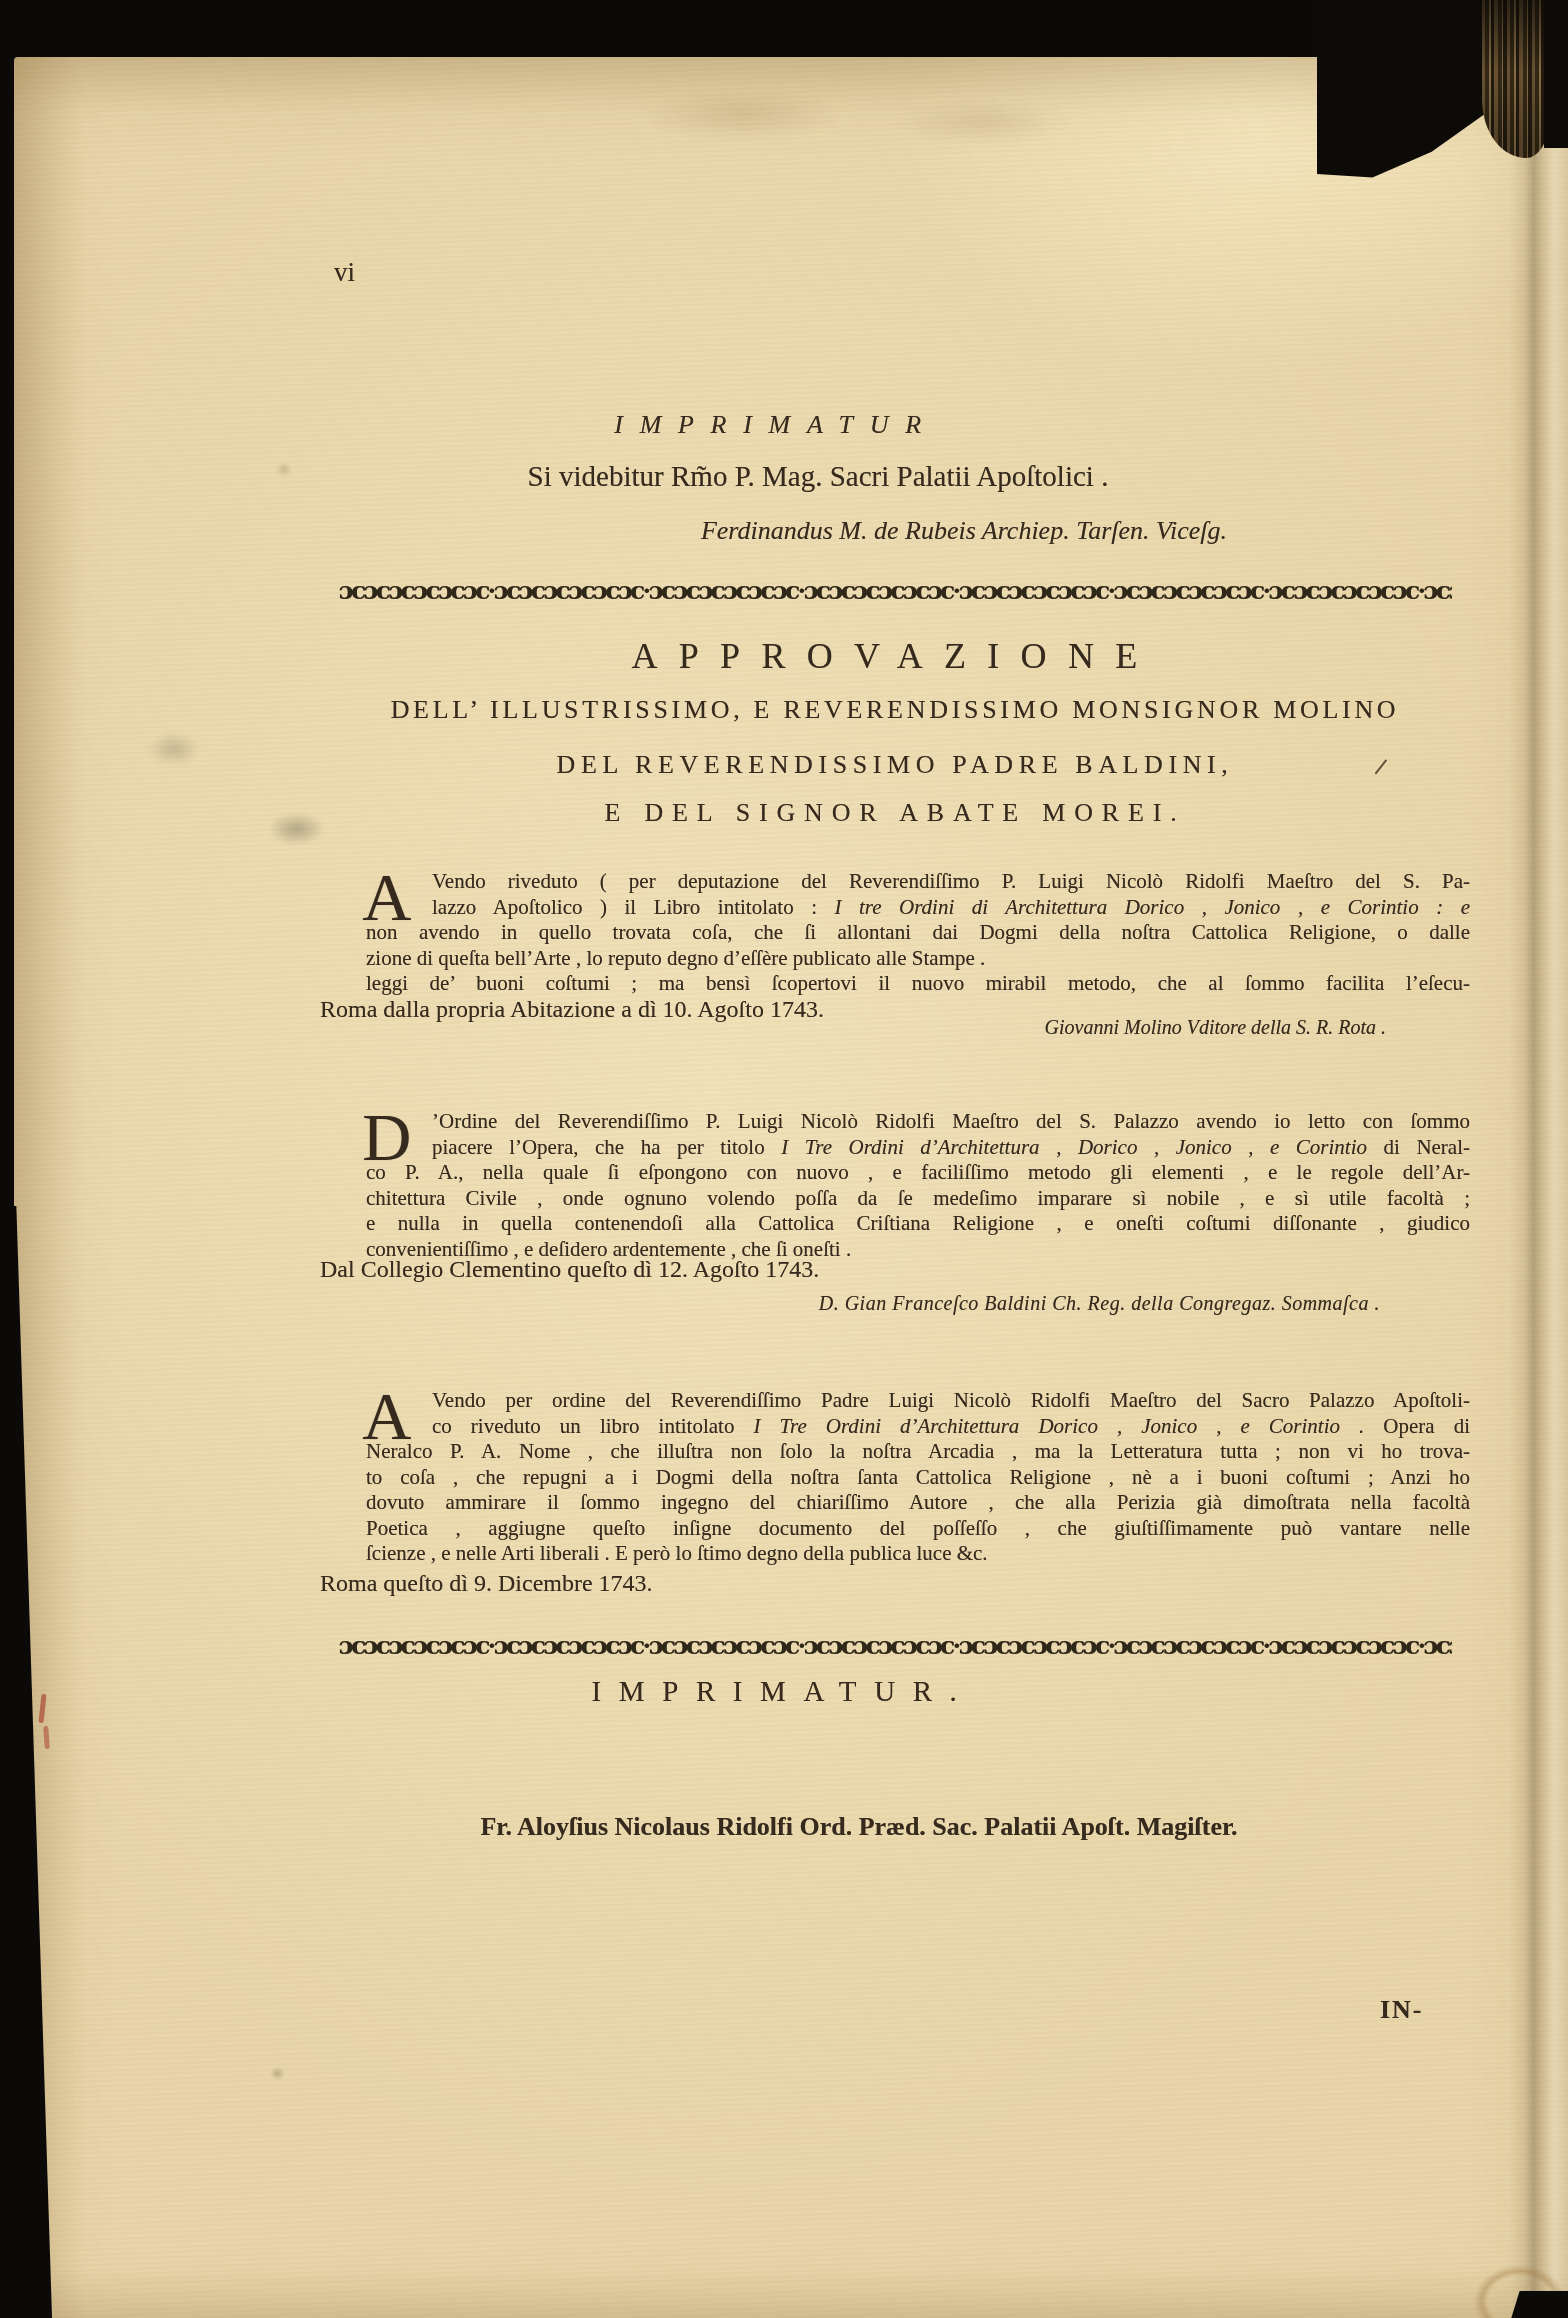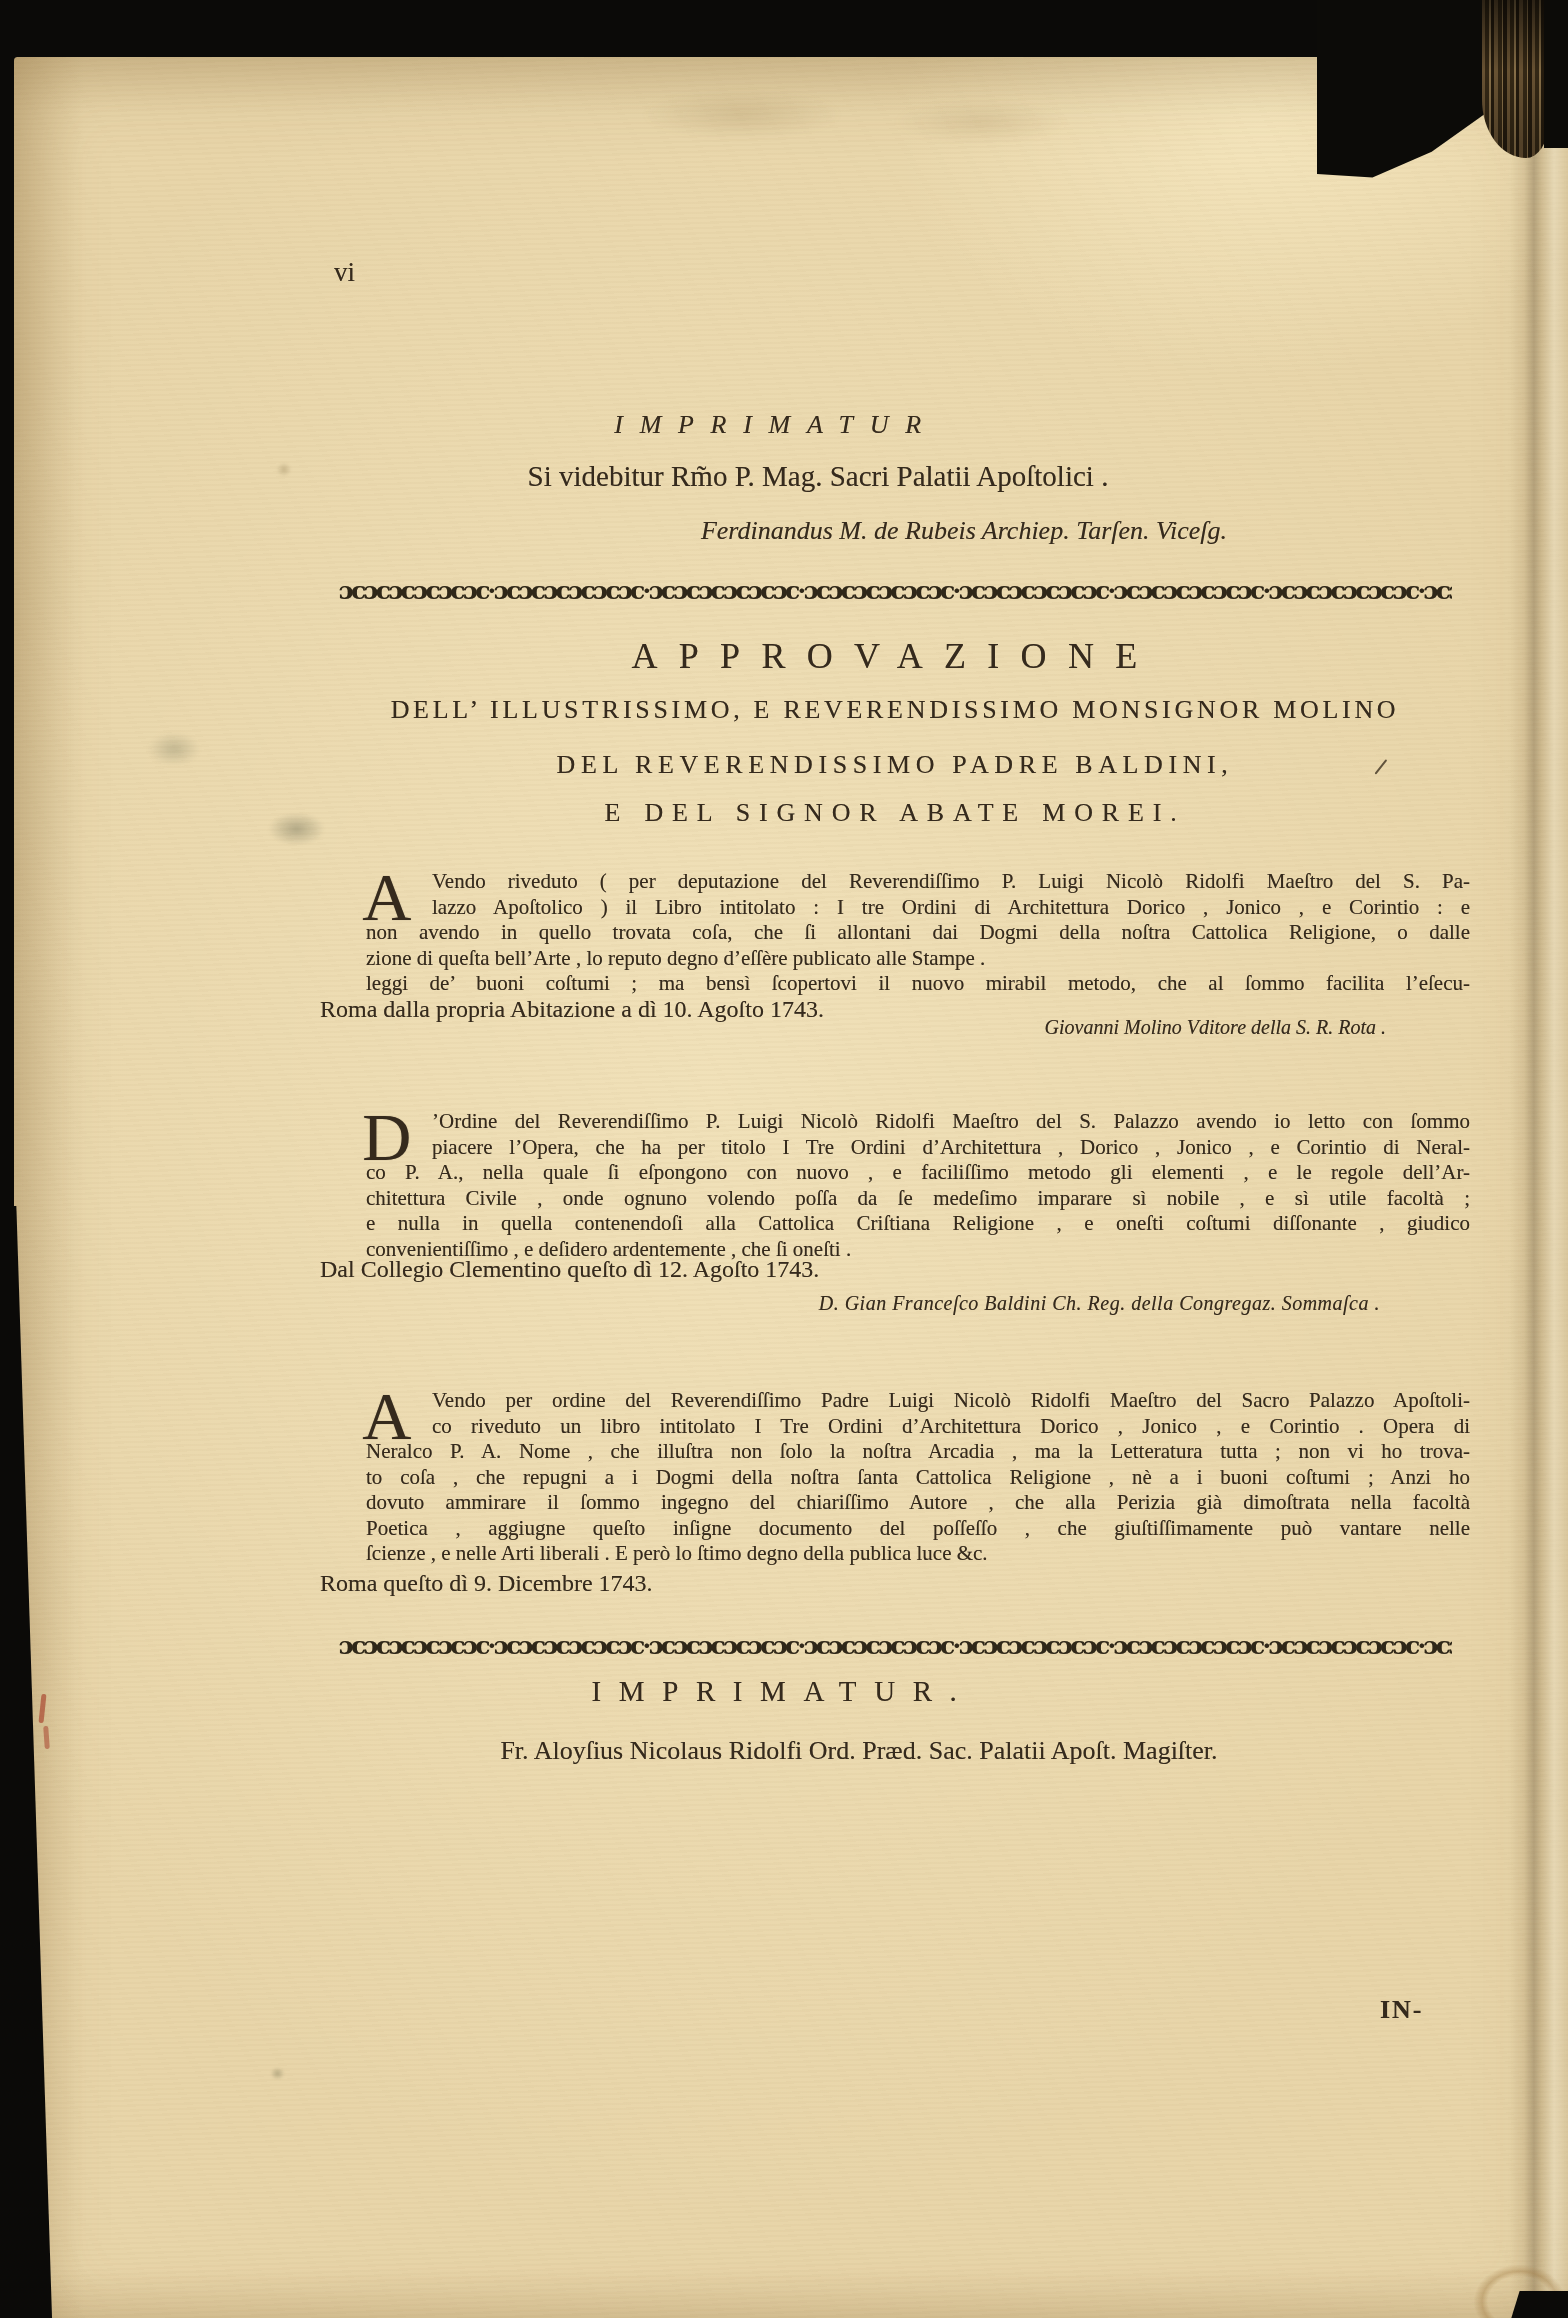--- a/index.html
+++ b/index.html
@@ -88,31 +88,31 @@
   
   .appr{left:46px;width:1104px;font-size:21px;line-height:25.5px;}
   .appr-1{top:812px;}
   .appr-2{top:1052px;}
   .appr-3{top:1331px;}
   .dropcap{position:absolute;left:-3.7px;top:1.9px;font-size:68px;line-height:52px;
     text-shadow:0 0 0.9px rgba(54,42,26,0.5);}
   .pl{text-align:justify;text-align-last:justify;}
   .pl.ind{padding-left:66px;}
   .pl.last{text-align-last:left;}
-  .it{margin-top:12px;}
+  .it{font-style:italic;margin-top:12px;}
   .dateline{left:0;font-size:24px;}
   .date-1{top:939px;}
   .date-2{top:1199px;}
   .date-3{top:1513px;}
   .sig{width:100%;text-align:right;font-style:italic;font-size:20px;box-sizing:border-box;}
   .sig-1{top:959px;padding-right:84px;}
   .sig-2{top:1235px;padding-right:90px;letter-spacing:0.5px;}
   .sig-3{top:1539px;padding-right:79px;}
   .t-imprimatur2{top:1618px;font-size:29px;letter-spacing:17.6px;transform:translateX(-112px);}
-  .t-frline{top:1679px;font-size:26px;transform:translateX(-36px);}
+  .t-frline{top:1755px;font-size:26px;transform:translateX(-36px);font-weight:bold;}
   .catchword{left:1060px;top:1938px;font-size:26px;font-weight:700;letter-spacing:1.9px;}
 </style>
 </head>
 <body>
 
 <div class="paper">
   <div class="crease"></div>
 
   <div class="stain st-ghost1"></div>
   <div class="stain st-ghost2"></div>

